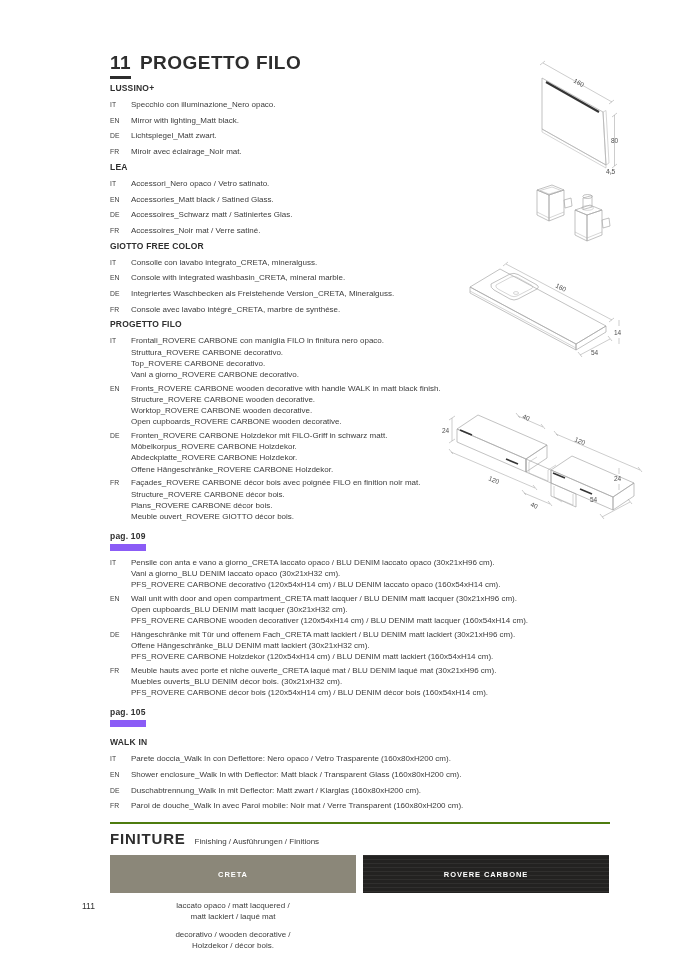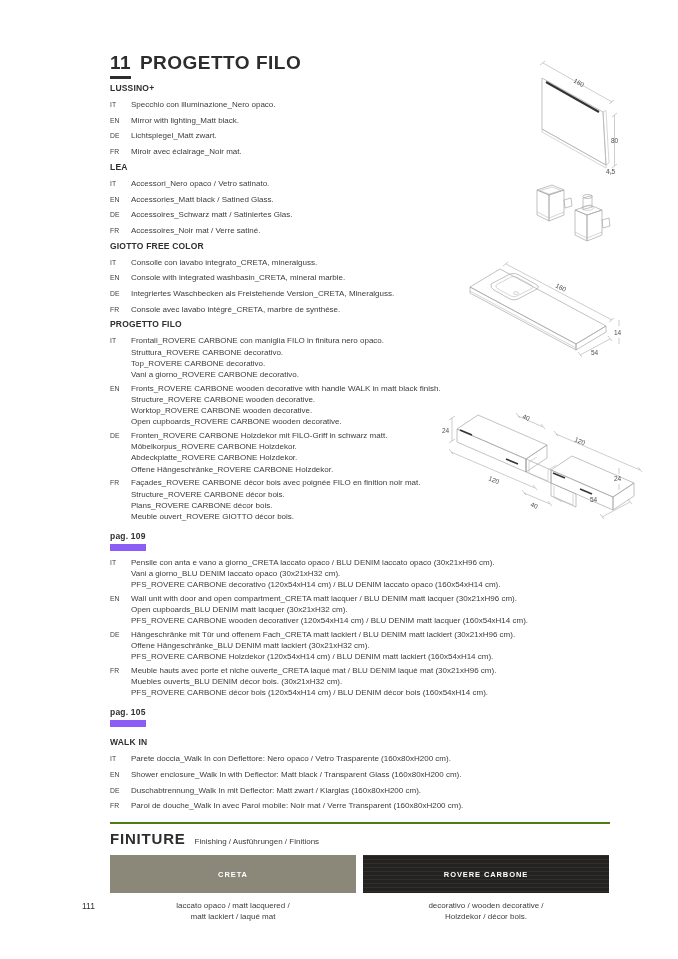--- a/index.html
+++ b/index.html
@@ -26,21 +26,21 @@
   .dark{stroke:#343434;stroke-width:2.1;stroke-linecap:butt;}
   .darkthin{stroke:#343434;stroke-width:1.6;}
   .finiture{position:absolute;left:110px;top:822px;width:500px;border-top:2px solid #4d7c0f;}
   .fin-head{display:flex;align-items:baseline;gap:9px;margin-top:6px;}
   .fin-title{font-size:15px;font-weight:700;letter-spacing:.8px;color:#2d2d2d;}
   .fin-sub{font-size:8px;color:#3c3c3c;}
   .swatches{display:flex;gap:7px;margin-top:8px;align-items:flex-end;}
   .swatch{width:246px;height:38px;display:flex;align-items:center;justify-content:center;
           color:#fff;font-size:7.5px;font-weight:700;letter-spacing:.9px;}
   .sw-rovere{background-image:repeating-linear-gradient(180deg,rgba(255,255,255,.06) 0 1px,rgba(0,0,0,0) 1px 4px);}
-  .captions{display:flex;gap:7px;margin-top:7px;}
+  .captions{display:flex;gap:7px;margin-top:7px;flex-direction:column;}
   .caption{width:246px;text-align:center;font-size:8px;line-height:11px;}
   .page-num{position:absolute;left:58px;top:901px;font-size:8.5px;color:#2f2f2f;margin-left:24px;}
 </style>
 </head>
 <body>
 
 <div class="page">
 
   <div class="content">
 

